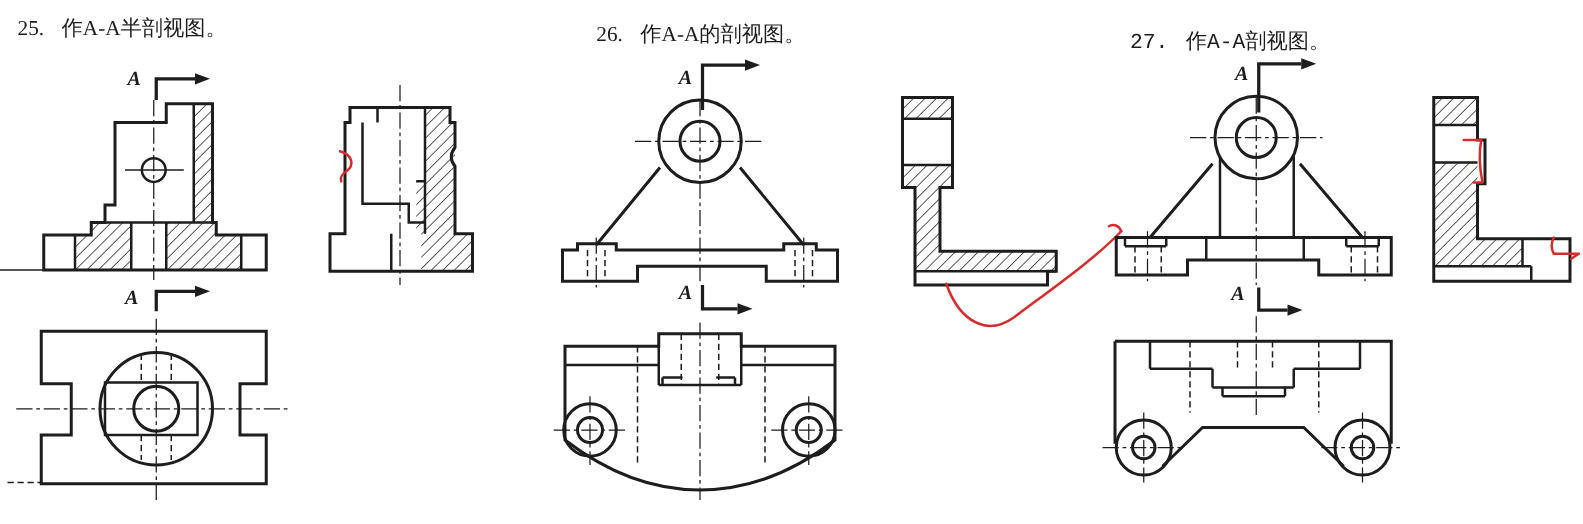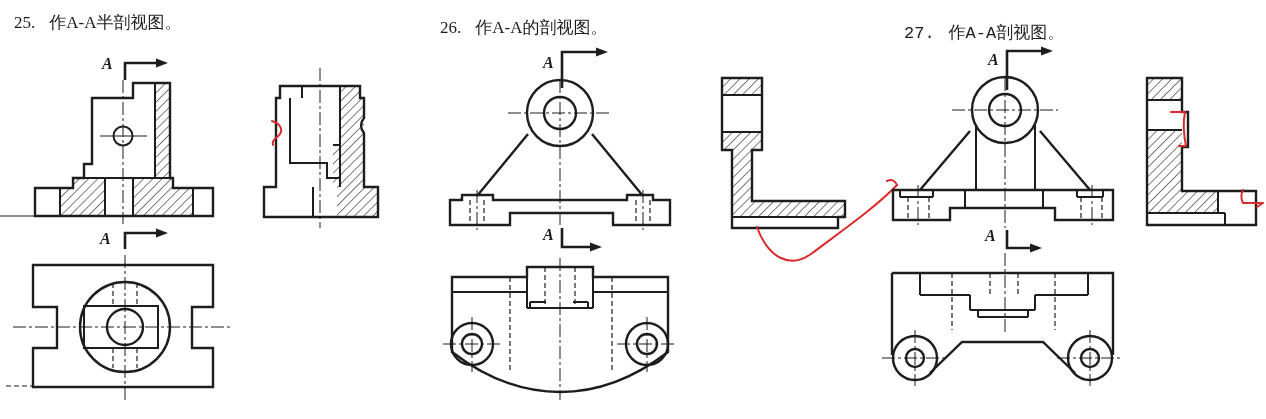--- a/index.html
+++ b/index.html
@@ -162,21 +162,21 @@
       <path class="ol" d="M1147,78 H1182 V112 H1188 V147 H1182 V191 H1256 V225 H1147 Z"></path>
       <path class="ol2" d="M1147,100 H1182 M1147,130 H1182 M1218,191 V213 M1147,213 H1225 M1225,213 V225"></path>
       <path class="red" d="M1171,112 H1185 C1183,122 1184,136 1186,146 M1186,146 H1179"></path>
       <path class="red" d="M1243,190 C1241,194 1241,199 1243,203 M1243,203 H1263 M1263,203 L1257,207"></path>
     </g>
   </svg>
 
   <div class="title" style="left:14px; top:11px;">
     <span class="num">25.</span><span>作A-A半剖视图。</span>
   </div>
-  <div class="title" style="left:440px; top:16px;text-align:right;">
+  <div class="title" style="left:477px; top:16px;text-align:right;">
     <span class="num">26.</span><span>作A-A的剖视图。</span>
   </div>
   <div class="title" style="left:904px; top:21px;font-family:Liberation Mono, monospace;">
     <span class="num">27.</span><span>作A-A剖视图。</span>
   </div>
 
   <span class="cutlabel" style="left:102px; top:56px;">A</span>
   <span class="cutlabel" style="left:100px; top:231px;">A</span>
   <span class="cutlabel" style="left:543px; top:55px;">A</span>
   <span class="cutlabel" style="left:543px; top:227px;">A</span>

